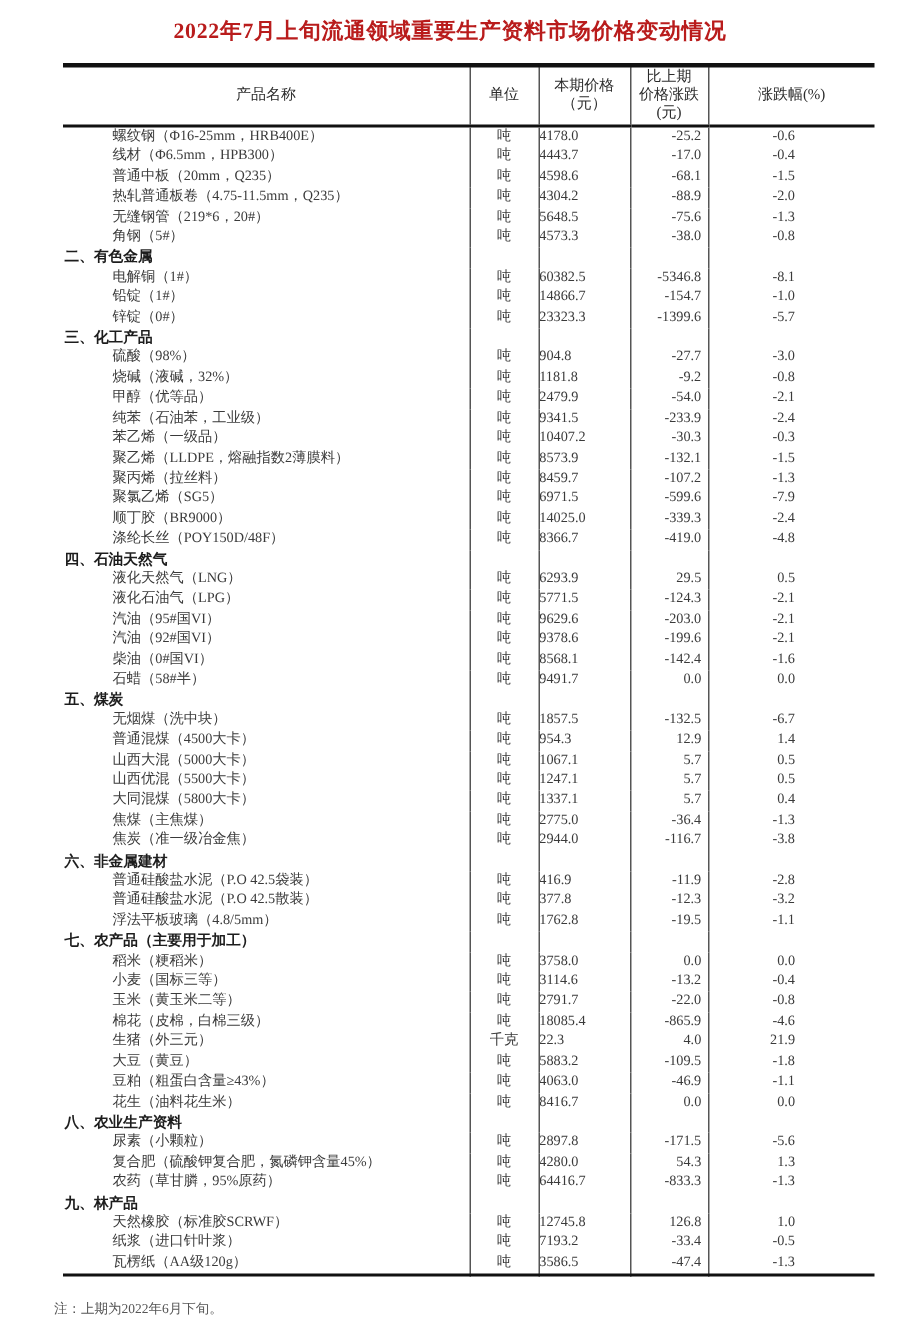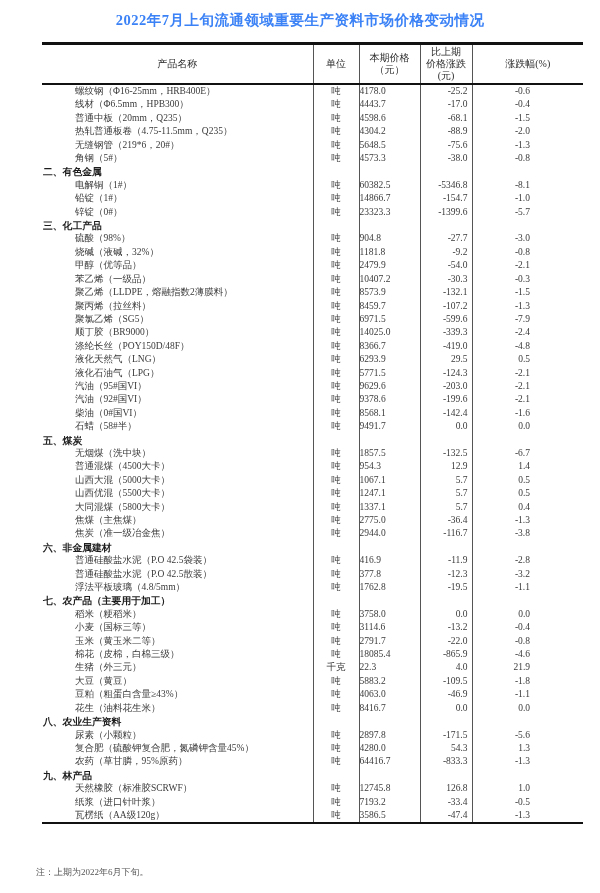--- a/index.html
+++ b/index.html
@@ -9,21 +9,21 @@
     font-family: "Liberation Serif", "DejaVu Serif", serif;
     color: #333;
     overflow: hidden;
     position: relative;
   }
   .page-title {
     margin-top: 11px;
     text-align: center;
     font-size: 14.5px;
     font-weight: bold;
-    color: #3b82f6;
+    color: #b91c1c;
     letter-spacing: 0.5px;
   }
   .price-table-wrap {
     position: absolute;
     left: 42px;
     top: 42px;
     width: 541px;
   }
   table.price-table {
     border-collapse: collapse;
@@ -196,20 +196,27 @@
           <td class="cell-pct">-0.8</td>
         </tr>
         <tr>
           <td class="cell-name vline">甲醇（优等品）</td>
           <td class="cell-unit vline">吨</td>
           <td class="cell-price vline">2479.9</td>
           <td class="cell-change vline">-54.0</td>
           <td class="cell-pct">-2.1</td>
         </tr>
         <tr>
+          <td class="cell-name vline">纯苯（石油苯，工业级）</td>
+          <td class="cell-unit vline">吨</td>
+          <td class="cell-price vline">9341.5</td>
+          <td class="cell-change vline">-233.9</td>
+          <td class="cell-pct">-2.4</td>
+        </tr>
+        <tr>
           <td class="cell-name vline">苯乙烯（一级品）</td>
           <td class="cell-unit vline">吨</td>
           <td class="cell-price vline">10407.2</td>
           <td class="cell-change vline">-30.3</td>
           <td class="cell-pct">-0.3</td>
         </tr>
         <tr>
           <td class="cell-name vline">聚乙烯（LLDPE，熔融指数2薄膜料）</td>
           <td class="cell-unit vline">吨</td>
           <td class="cell-price vline">8573.9</td>
@@ -236,20 +243,27 @@
           <td class="cell-price vline">14025.0</td>
           <td class="cell-change vline">-339.3</td>
           <td class="cell-pct">-2.4</td>
         </tr>
         <tr>
           <td class="cell-name vline">涤纶长丝（POY150D/48F）</td>
           <td class="cell-unit vline">吨</td>
           <td class="cell-price vline">8366.7</td>
           <td class="cell-change vline">-419.0</td>
           <td class="cell-pct">-4.8</td>
+        </tr>
+        <tr class="section-row">
+          <td class="cell-name vline">四、石油天然气</td>
+          <td class="cell-unit vline"></td>
+          <td class="cell-price vline"></td>
+          <td class="cell-change vline"></td>
+          <td class="cell-pct"></td>
         </tr>
         <tr>
           <td class="cell-name vline">液化天然气（LNG）</td>
           <td class="cell-unit vline">吨</td>
           <td class="cell-price vline">6293.9</td>
           <td class="cell-change vline">29.5</td>
           <td class="cell-pct">0.5</td>
         </tr>
         <tr>
           <td class="cell-name vline">液化石油气（LPG）</td>

